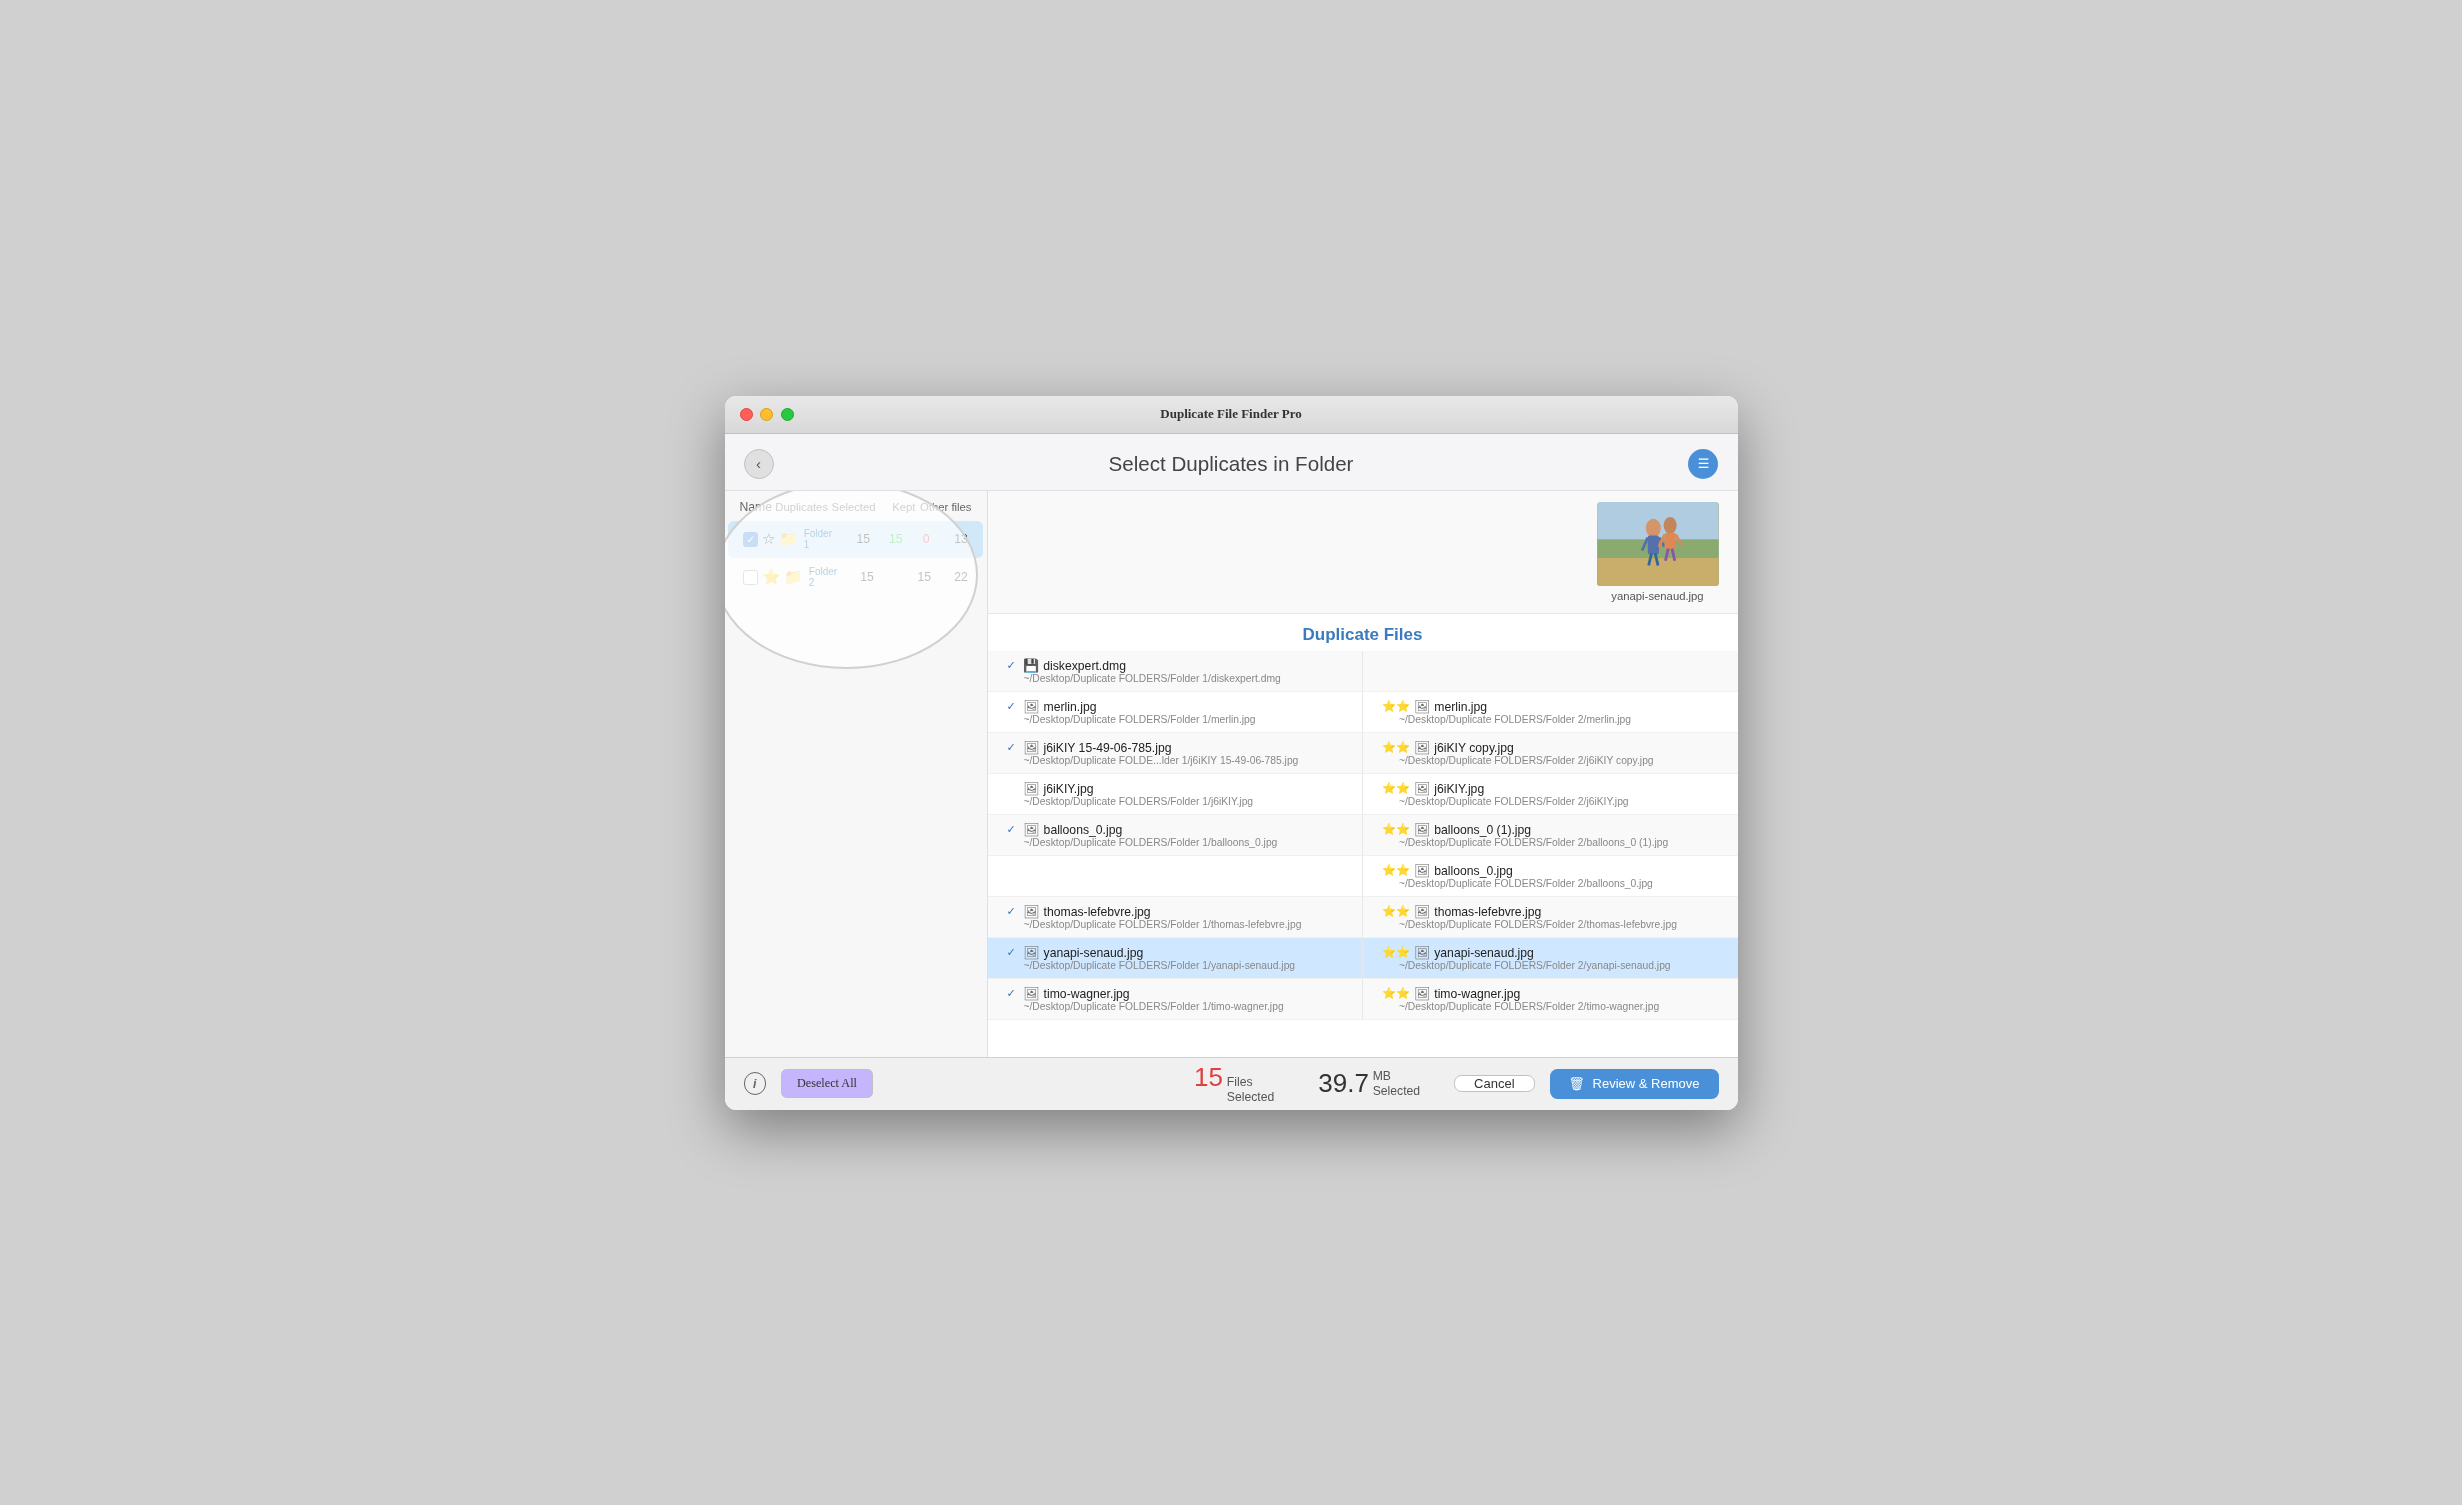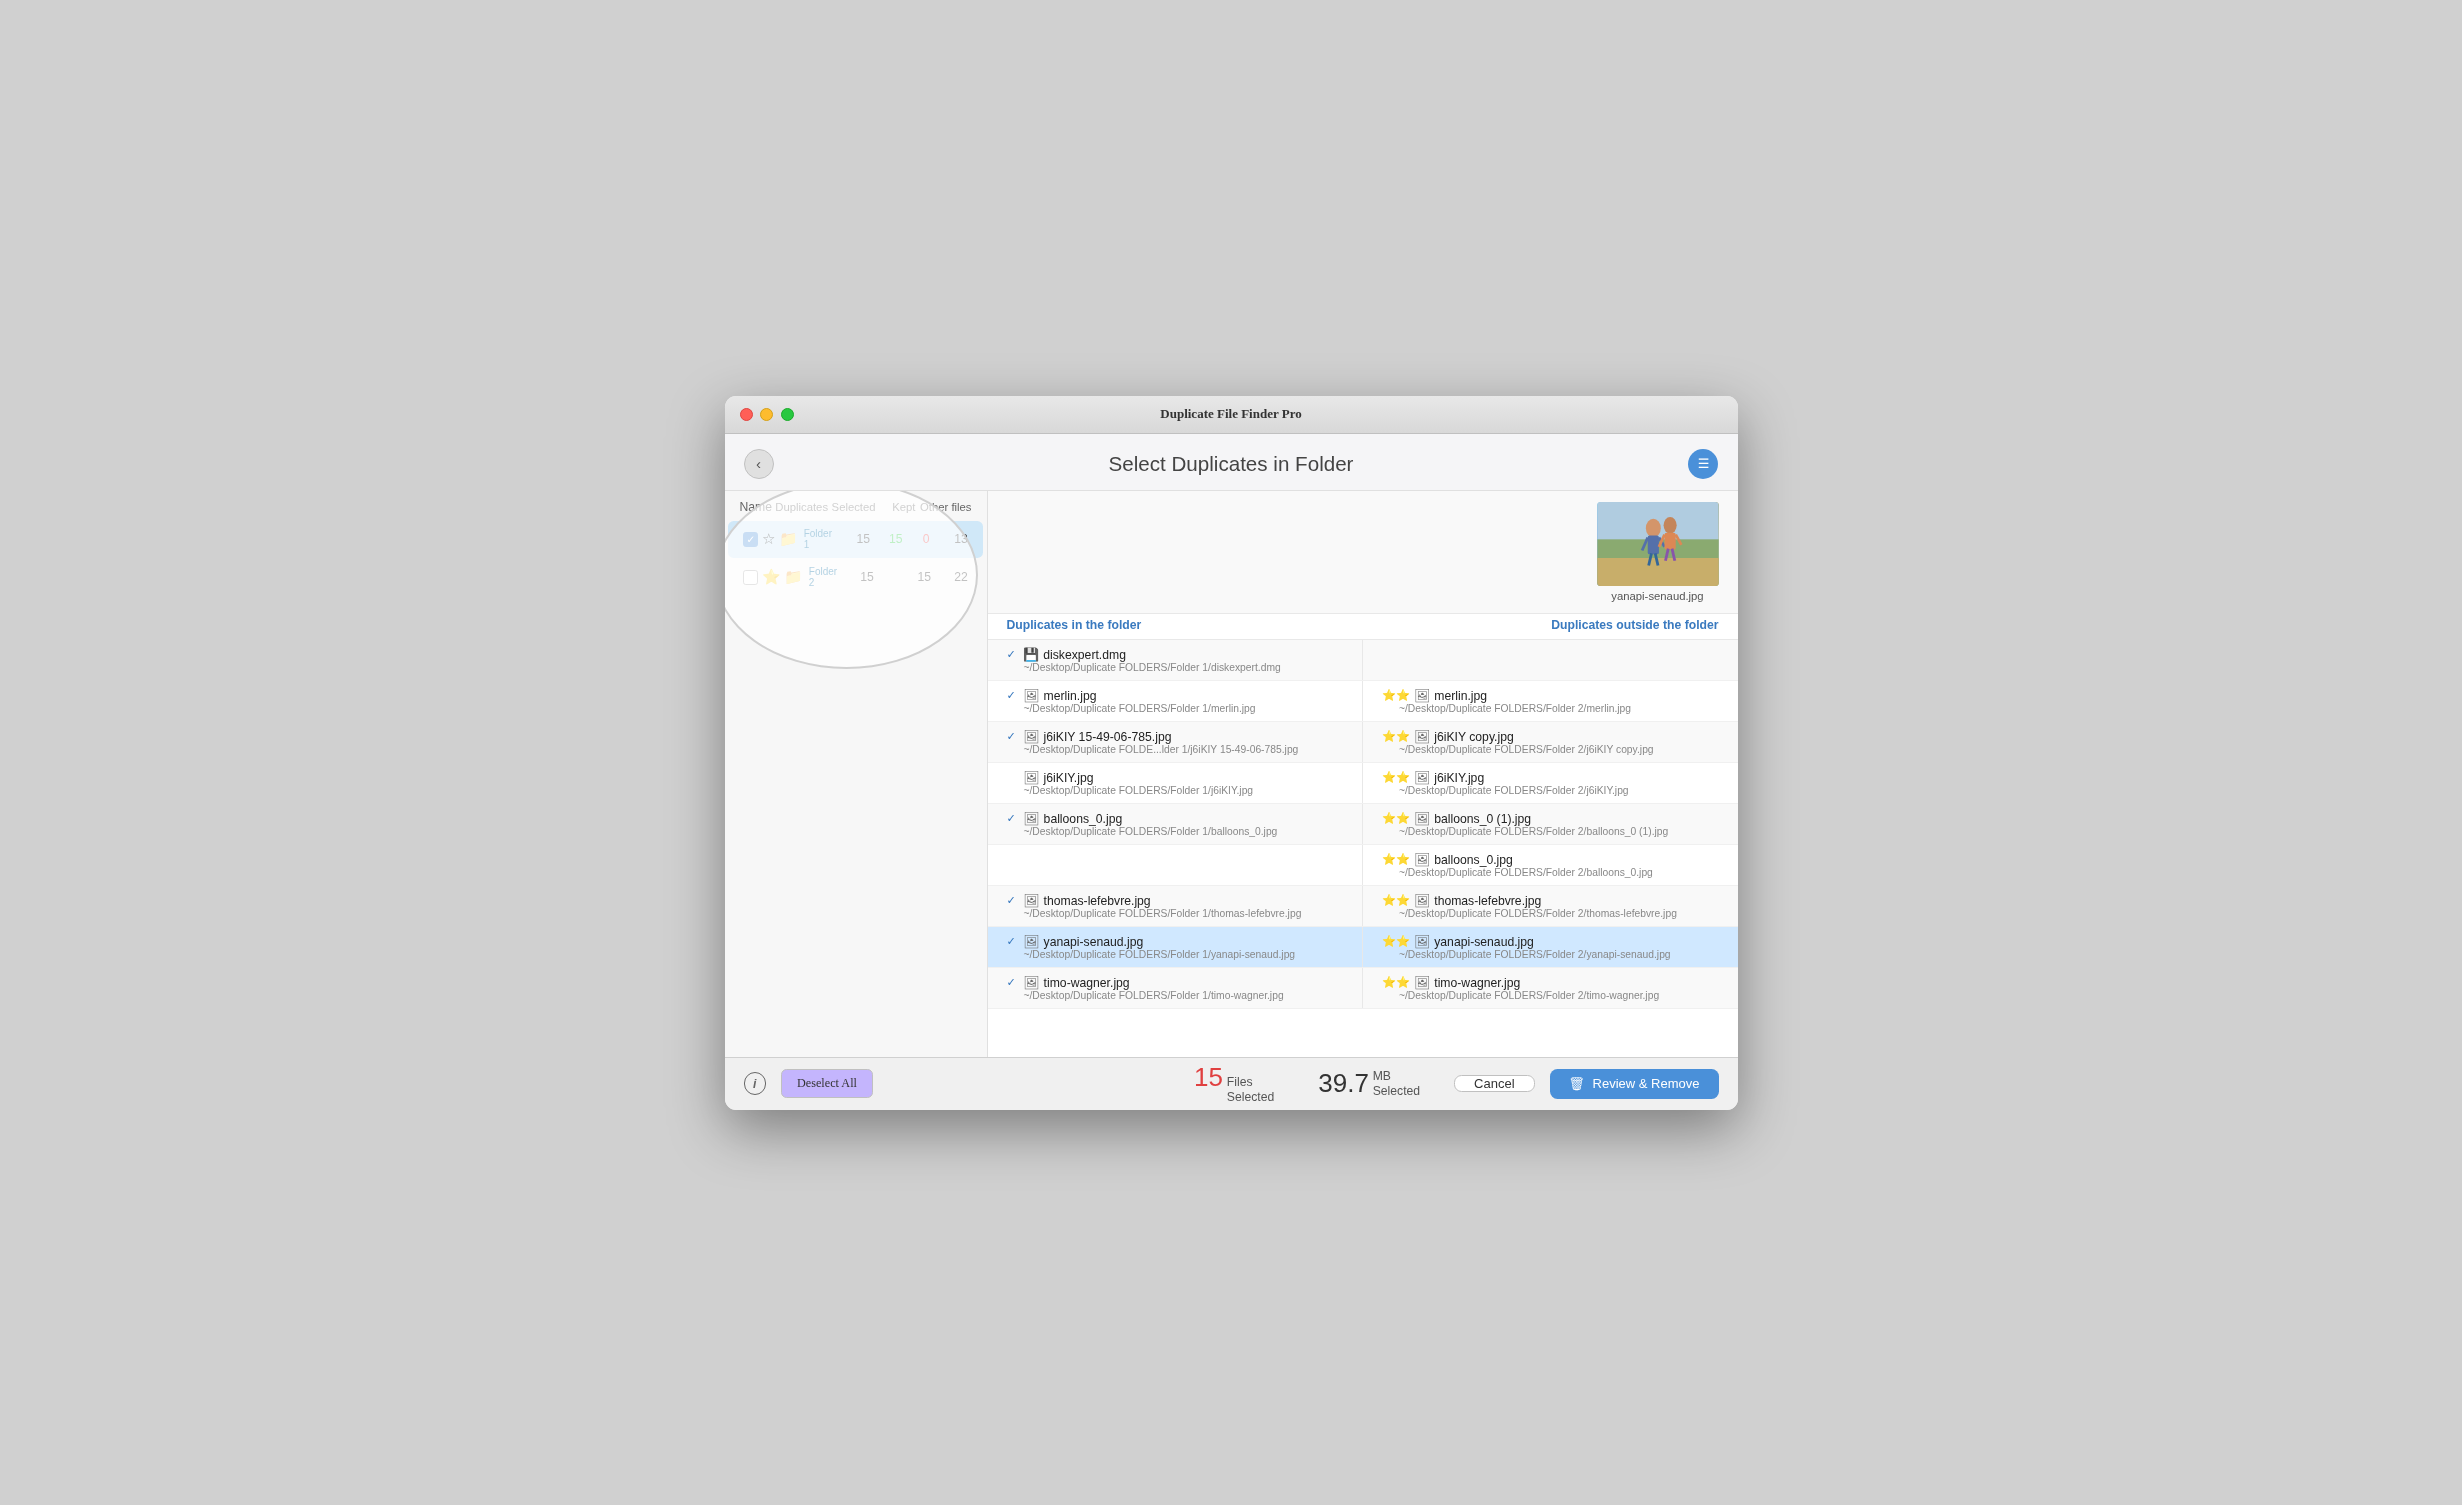--- a/index.html
+++ b/index.html
@@ -477,24 +477,21 @@
                 <line x1="84" y1="35" x2="90" y2="46" stroke="#dd8855" stroke-width="3"></line>
                 <line x1="76" y1="50" x2="73" y2="63" stroke="#8855aa" stroke-width="3"></line>
                 <line x1="80" y1="50" x2="83" y2="63" stroke="#8855aa" stroke-width="3"></line>
               </svg>
             </div>
             <span class="preview-filename">yanapi-senaud.jpg</span>
           </div>
         </div>
 
         <div class="duplicate-files-section">
-          <div class="dup-columns-header">
-            <span class="dup-col-left">Duplicates in the folder</span>
-            <span class="dup-col-right">Duplicates outside the folder</span>
-          </div>
+          <div class="dup-header">Duplicate Files</div>
 
           <div class="dup-group stripe-row">
             <div class="dup-left">
               <div class="dup-file-row">
                 <span class="dup-check">✓</span>
                 <span class="dup-file-icon">💾</span>
                 <span class="dup-filename">diskexpert.dmg</span>
               </div>
               <div class="dup-filepath">~/Desktop/Duplicate FOLDERS/Folder 1/diskexpert.dmg</div>
             </div>

